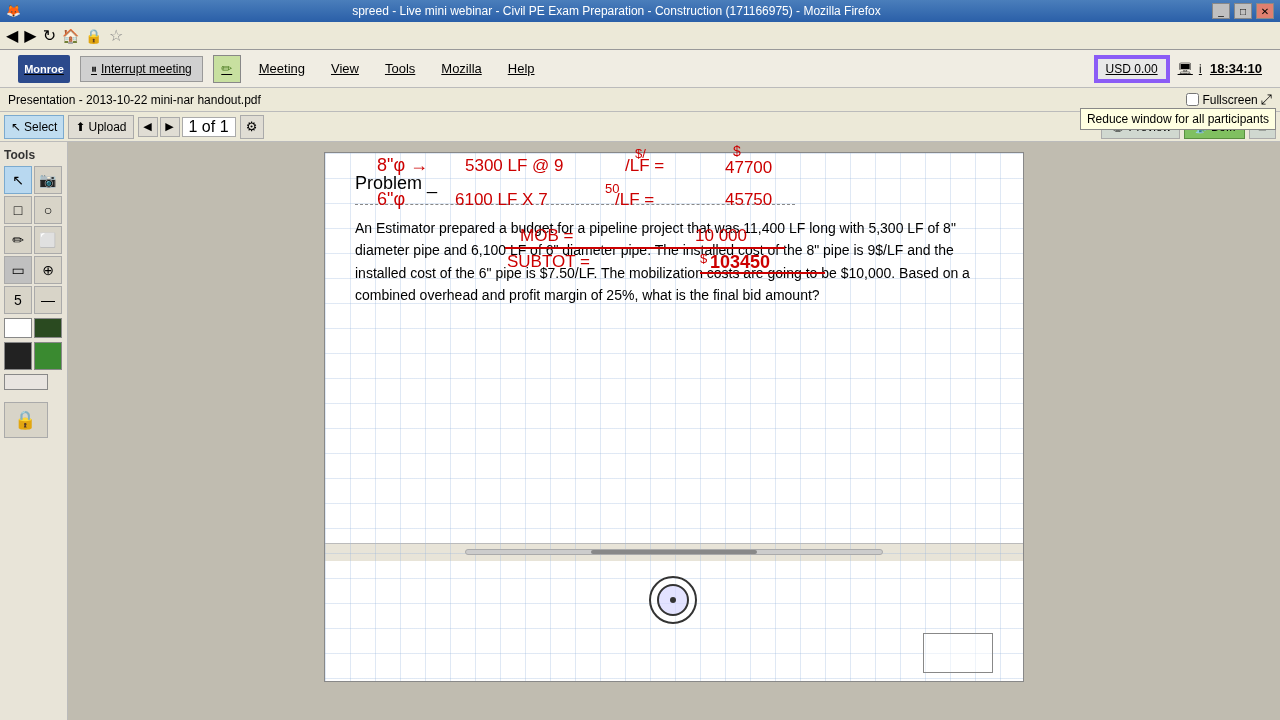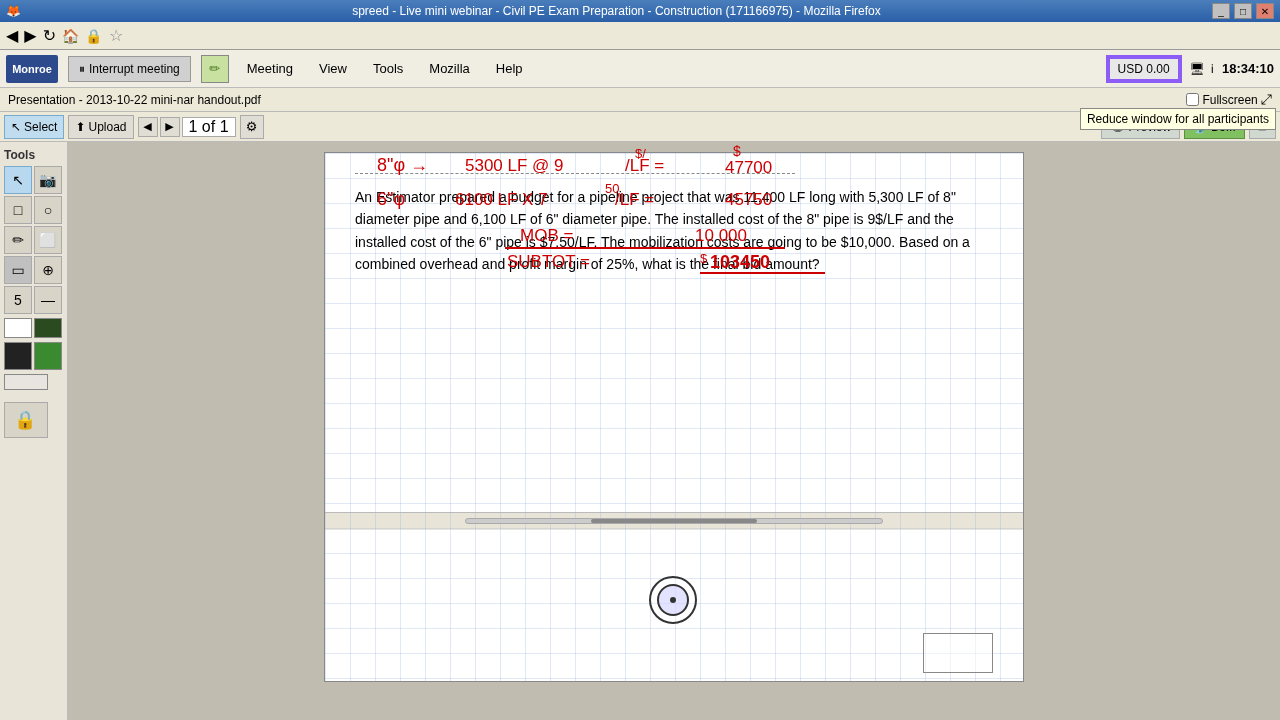--- a/index.html
+++ b/index.html
@@ -46,22 +46,23 @@
     }
     #star-icon { font-size: 16px; color: #888; }
 
     
     #menubar {
       height: 38px;
       background: #f0ede3;
       border-bottom: 1px solid #bbb;
       display: flex;
       align-items: center;
-      padding: 0 6px;
+      padding: 0 18px;
       gap: 10px;
+      text-decoration: underline;
     }
     #logo {
       width: 52px;
       height: 28px;
       background: #2c4a8c;
       color: white;
       font-size: 11px;
       font-weight: bold;
       display: flex;
       align-items: center;
@@ -515,20 +516,21 @@
         <text x="370" y="268" font-size="17" fill="#cc0000" font-family="Arial">10 000</text>
 
         <line x1="180" y1="275" x2="460" y2="275" stroke="#cc0000" stroke-width="2"></line>
         <text x="182" y="294" font-size="17" fill="#cc0000" font-family="Arial">SUBTOT =</text>
         <text x="375" y="290" font-size="13" fill="#cc0000" font-family="Arial">$</text>
         <text x="385" y="295" font-size="18" fill="#cc0000" font-family="Arial" font-weight="bold">103450</text>
         <line x1="375" y1="300" x2="500" y2="300" stroke="#cc0000" stroke-width="2"></line>
       </svg>
 
       <div id="slide-content">
+        <div id="problem-title">Problem _</div>
 
         <div style="border-bottom:1px dashed #888; margin-bottom:12px; width:440px;"></div>
         <div id="problem-text">An Estimator prepared a budget for a pipeline project that was 11,400 LF long with 5,300 LF of 8" diameter pipe and 6,100 LF of 6" diameter pipe.  The installed cost of the 8" pipe is 9$/LF and the installed cost of the 6" pipe is $7.50/LF.  The mobilization costs are going to be $10,000.  Based on a combined overhead and profit margin of 25%, what is the final bid amount?</div>
 
         <div id="handwriting-area"></div>
       </div>
 
       <div id="slide-pointer">
         <div id="pointer-circle-outer">
           <div id="pointer-circle-inner">

